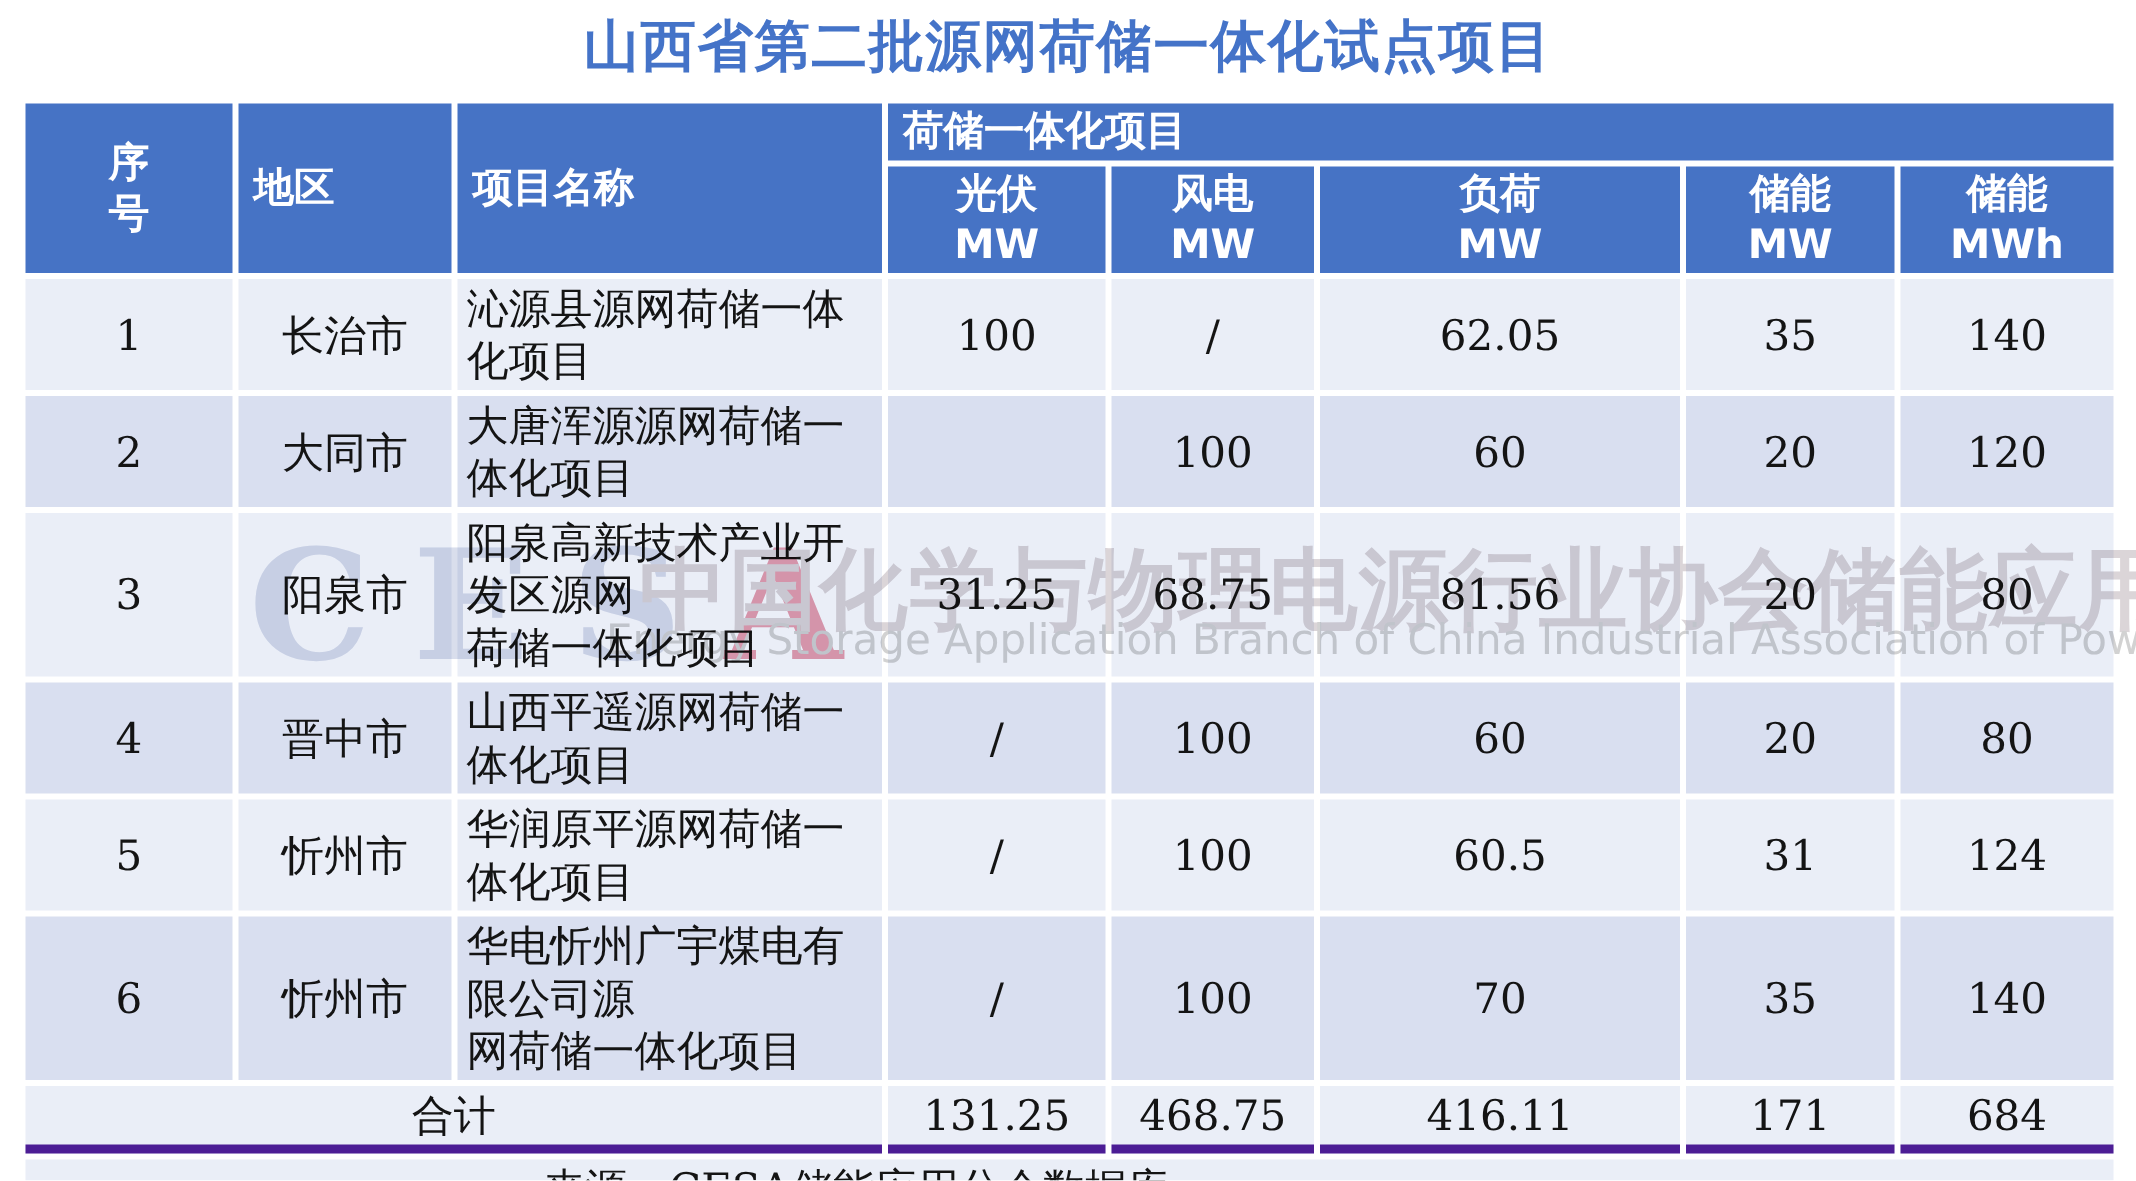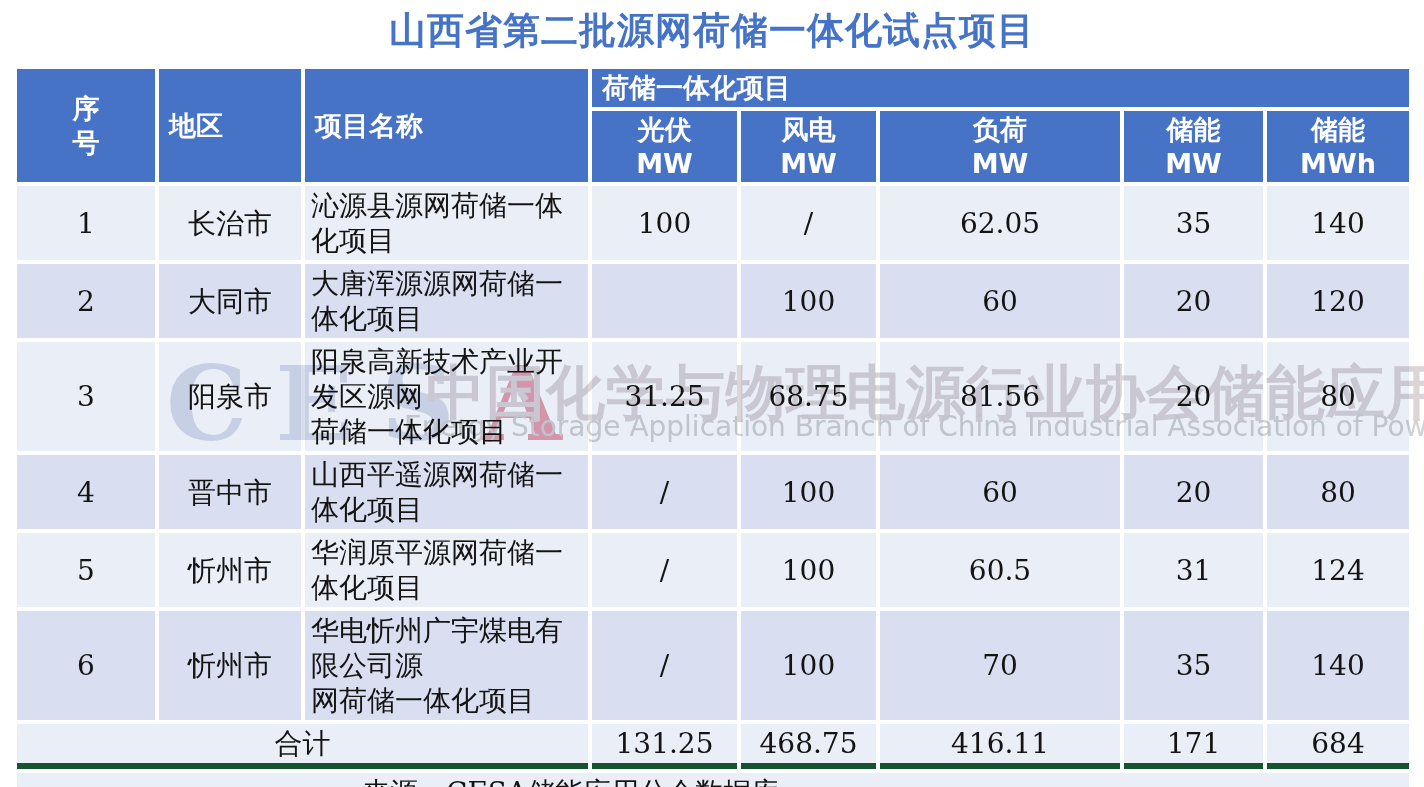--- a/index.html
+++ b/index.html
@@ -22,21 +22,21 @@
   tr.head-sub th{height:71px;vertical-align:middle;text-align:center;}
 
   tbody td{font-size:28px;color:#141414;text-align:center;vertical-align:middle;
            padding:2px 6px;line-height:1.25;}
   td.project{text-align:left;white-space:pre-line;}
   tr.light td{background:#EAEEF7;}
   tr.dark td{background:#D9DFF0;}
   tr.r-std td{height:70px;}
   tr.r-tall td{height:104px;}
 
-  tr.total td{background:#EAEEF7;height:38px;border-bottom:6px solid #14532d;}
+  tr.total td{background:#EAEEF7;height:38px;border-bottom:6px solid #4c1d95;}
   tr.source td{background:#EAEEF7;height:40px;border-bottom:6px solid #4673C5;
                text-align:left;padding-left:345px;}
 
   .watermark{position:absolute;left:0;top:0;width:1424px;height:787px;
              pointer-events:none;mix-blend-mode:multiply;}
   .wm-logo{position:absolute;left:166px;top:344px;font-size:102px;font-weight:bold;
            letter-spacing:28px;color:#D9DEEC;font-family:"DejaVu Serif",serif;}
   .wm-logo .a{color:#E79FB0;}
   .wm-cn{position:absolute;left:426px;top:354px;font-size:59px;font-weight:bold;
          color:#DBD5D8;letter-spacing:1px;white-space:nowrap;

